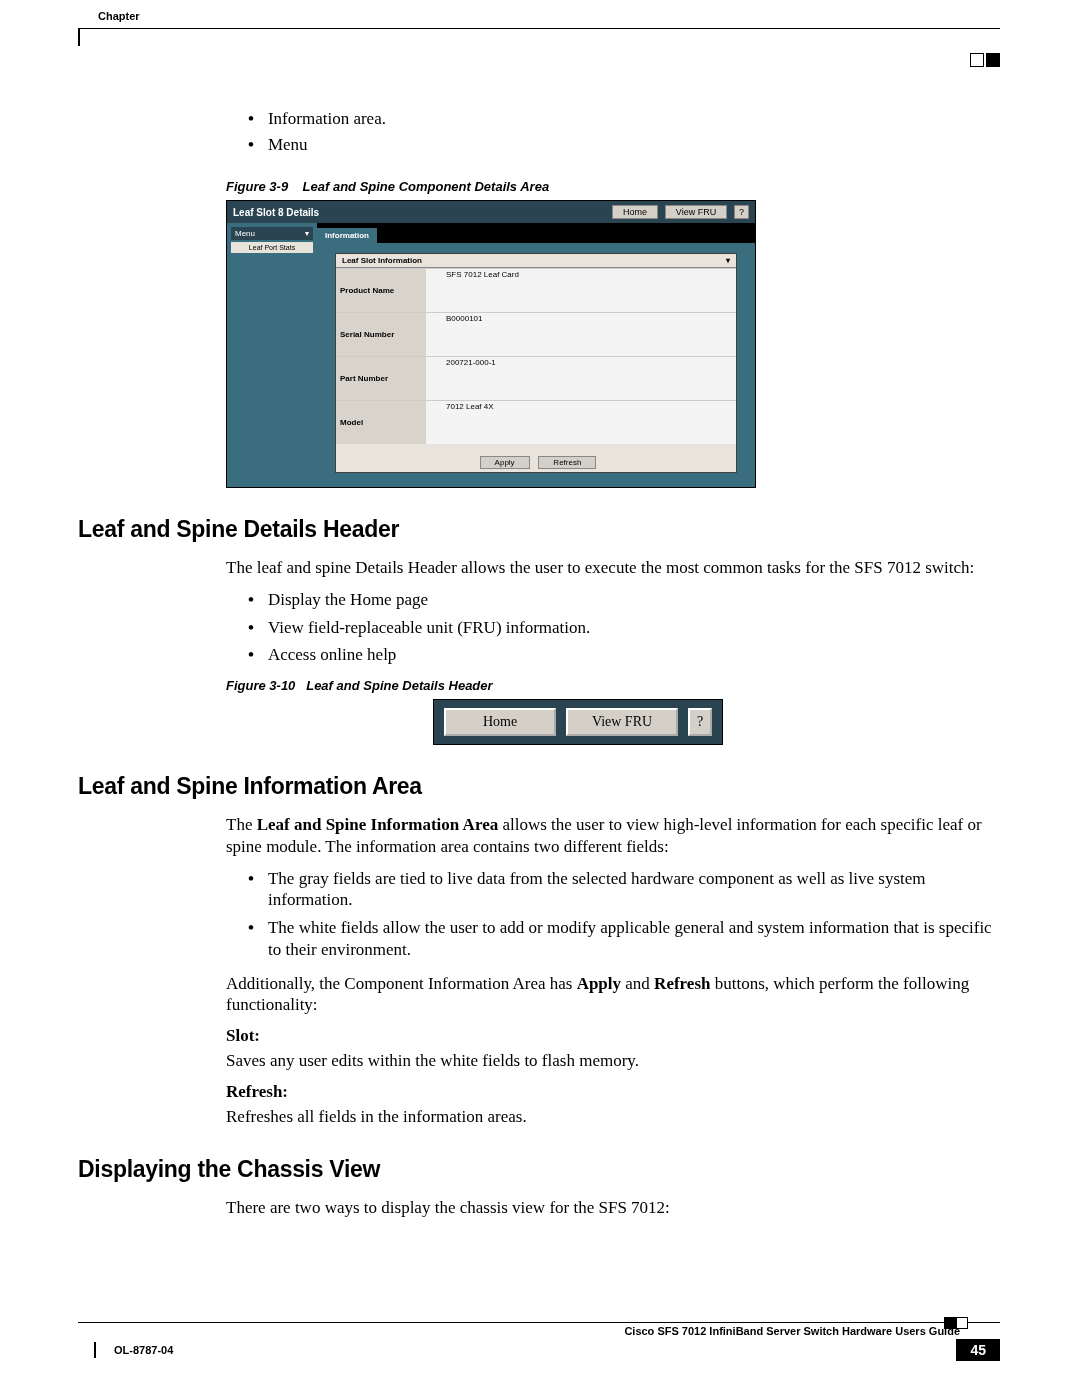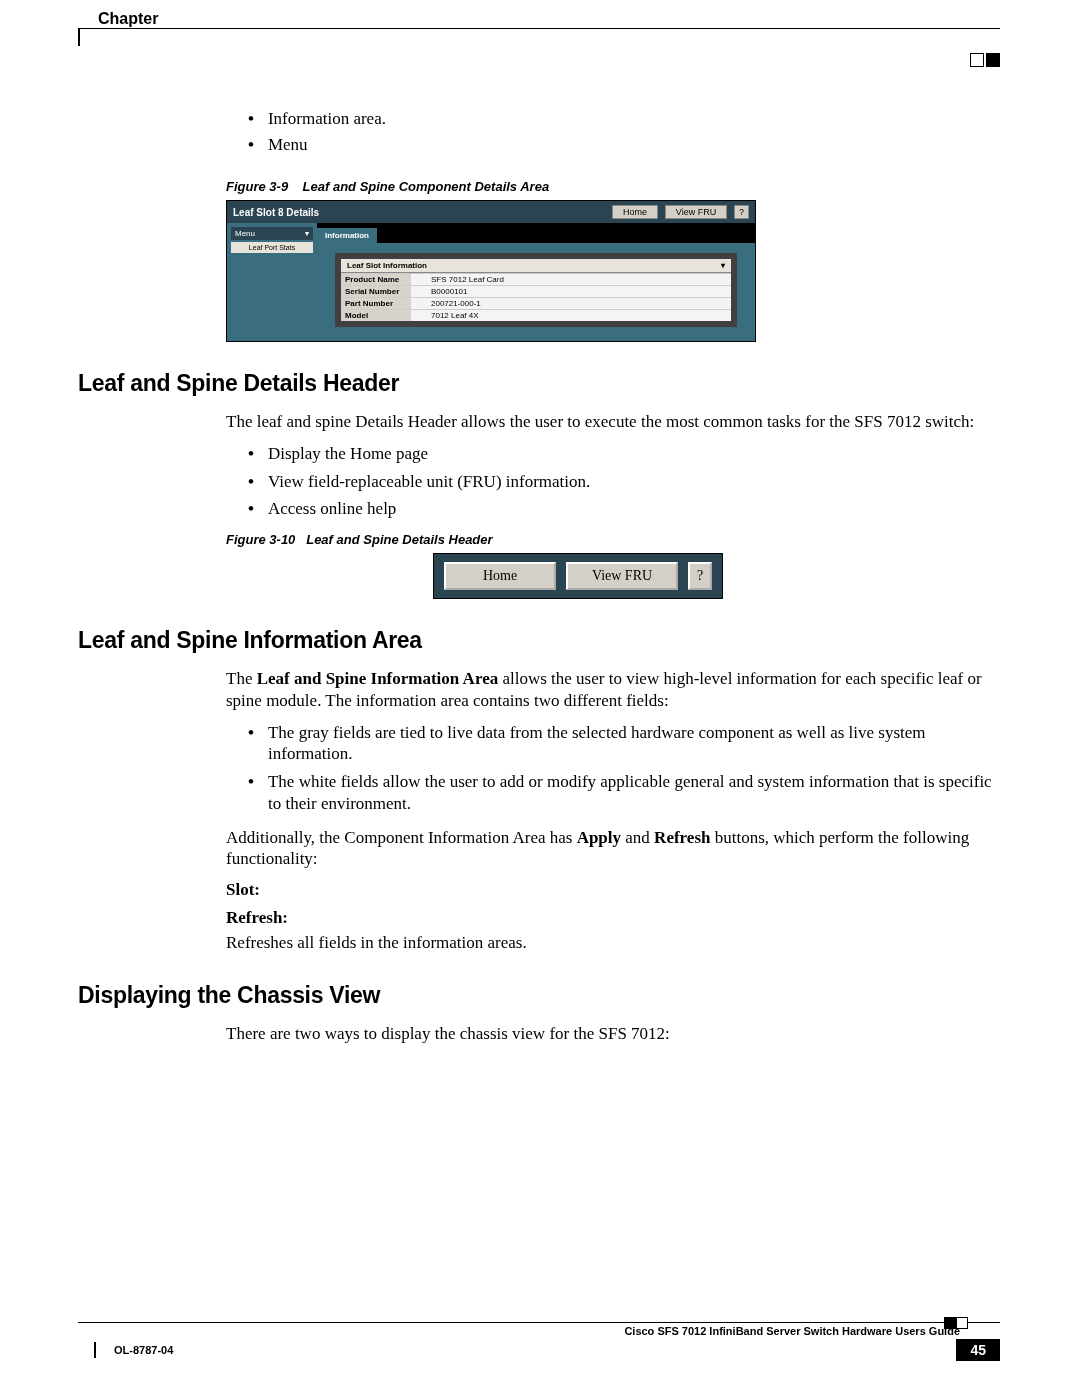--- a/index.html
+++ b/index.html
@@ -7,21 +7,21 @@
     width: 1080px;
     height: 1397px;
     background: #fff;
     font-family: "Times New Roman", Times, serif;
     font-size: 17px;
     color: #000;
     position: relative;
   }
   .page { position: absolute; left: 78px; top: 28px; width: 922px; }
   .top-rule { border-top: 1px solid #000; width: 100%; margin-bottom: 4px; position: relative; }
-  .top-label { font-weight: bold; font-size: 16px; font-family: Arial, sans-serif; position: absolute; left: 20px; top: -19px; }
+  .top-label { font-weight: bold; font-size: 11px; font-family: Arial, sans-serif; position: absolute; left: 20px; top: -19px; }
   .corner-sq { position: absolute; width: 14px; height: 14px; background:#000; }
   .corner-sq.tr { right:0; top:25px; }
   .corner-outline { position:absolute; width:14px; height:14px; border:1px solid #000; right:16px; top:25px; background:#fff;}
   .tick-left { position:absolute; left:0; top:0; width:2px; height:18px; background:#000;}
   .content { margin-top: 80px; }
   .bullets { margin-left: 170px; margin-bottom: 24px; }
   .bullets li { list-style: none; margin-bottom: 6px; }
   .bullets li::before { content: "•"; font-weight:bold; margin-right: 14px; }
   .fig-caption { font-family: Arial, Helvetica, sans-serif; font-style: italic; font-weight: bold; font-size: 13px; margin-left: 148px; margin-bottom: 6px; }
   .h2 { font-family: Arial, Helvetica, sans-serif; font-weight: bold; font-size: 23px; margin: 28px 0 14px 0; letter-spacing: -0.3px;}
@@ -36,24 +36,24 @@
   .shot1-titlebar { background:#2a4452; color:#fff; padding:4px 6px; display:flex; justify-content:space-between; align-items:center; font-size:10px; }
   .shot1-titlebar .tleft { font-weight:bold; }
   .shot1-btn { background:#d4d0c8; border:1px solid #888; color:#000; font-size:9px; padding:1px 10px; margin-left:4px; display:inline-block;}
   .shot1-body { display:flex; background:#2a4452; }
   .shot1-side { width:90px; background:#3a6e7e; padding:4px; }
   .shot1-side .menu-hdr { background:#2a4452; color:#fff; font-size:8px; padding:2px 4px; display:flex; justify-content:space-between;}
   .shot1-side .menu-item { background:#e8e4dc; font-size:7px; padding:2px 4px; margin-top:2px; text-align:center;}
   .shot1-main { flex:1; background:#000000; padding:0; }
   .shot1-tab { display:inline-block; background:#3a6e7e; color:#fff; font-size:8px; padding:3px 8px; font-weight:bold;}
   .shot1-inner { background:#3a6e7e; padding:10px 18px 14px 18px; }
-  .info-box { background:#e8e4dc; border:6px solid #404040; padding:0; }
+  .info-box { background:#e8e4dc; border:1px solid #404040; padding:0; }
   .info-title { font-size:8px; font-weight:bold; padding:2px 6px; display:flex; justify-content:space-between; border-bottom:1px solid #888;}
   .info-row { display:flex; border-top:1px solid #ccc; font-size:8px;}
-  .info-row .k { width:70px; background:#d8d4cc; padding:1px 4px; font-weight:bold;}
+  .info-row .k { width:90px; background:#d8d4cc; padding:17px 4px; font-weight:bold;}
   .info-row .v { flex:1; background:#f4f4f4; padding:1px 20px;}
   .info-actions { text-align:center; padding:6px 0 2px 0;}
   .info-actions .shot1-btn { padding:1px 14px; font-size:8px;}
   .sq-toggle { font-size:8px;}
   
   .shot2 { width:290px; margin-left:355px; background:#2a4452; padding:8px 10px; display:flex; gap:10px; align-items:center; border:1px solid #000;}
   .shot2-btn { flex:1; background:#d4d0c8; border:2px outset #fff; text-align:center; padding:4px 0; font-size:14px; font-family:"Times New Roman",serif;}
   .shot2-help { width:24px; background:#d4d0c8; border:2px outset #fff; text-align:center; padding:4px 0; font-size:14px;}
   
   .footer { position:absolute; left:78px; bottom:36px; width:922px; border-top:1px solid #000; font-family:Arial,sans-serif;}
@@ -120,20 +120,24 @@
                   <div class="v">B0000101</div>
                 </div>
               <div class="info-row">
                   <div class="k">Part Number</div>
                   <div class="v">200721-000-1</div>
                 </div>
               <div class="info-row">
                   <div class="k">Model</div>
                   <div class="v">7012 Leaf 4X</div>
                 </div>
+              <div class="info-actions">
+                <span class="shot1-btn">Apply</span>
+                <span class="shot1-btn">Refresh</span>
+              </div>
             </div>
           </div>
         </div>
       </div>
     </div>
 
     <h2 class="h2">Leaf and Spine Details Header</h2>
     <p class="body">The leaf and spine Details Header allows the user to execute the most common tasks for the SFS 7012 switch:</p>
     <ul class="sub-list">
       <li>Display the Home page</li>
@@ -155,20 +159,21 @@
       <span>The </span><span class="b">Leaf and Spine Information Area</span><span> allows the user to view high-level information for each specific leaf or spine module. The information area contains two different fields:</span>
     </p>
     <ul class="sub-list">
       <li>The gray fields are tied to live data from the selected hardware component as well as live system information.</li>
       <li>The white fields allow the user to add or modify applicable general and system information that is specific to their environment.</li>
     </ul>
     <p class="body">
       <span>Additionally, the Component Information Area has </span><span class="b">Apply</span><span> and </span><span class="b">Refresh</span><span> buttons, which perform the following functionality:</span>
     </p>
     <p class="def-label">Slot:</p>
+    <p class="body">Saves any user edits within the white fields to flash memory.</p>
     <p class="def-label">Refresh:</p>
     <p class="body">Refreshes all fields in the information areas.</p>
 
     <h2 class="h2">Displaying the Chassis View</h2>
     <p class="body">There are two ways to display the chassis view for the SFS 7012:</p>
   </div>
 </div>
 
 <div class="footer">
   <div class="sq-bl"></div>

